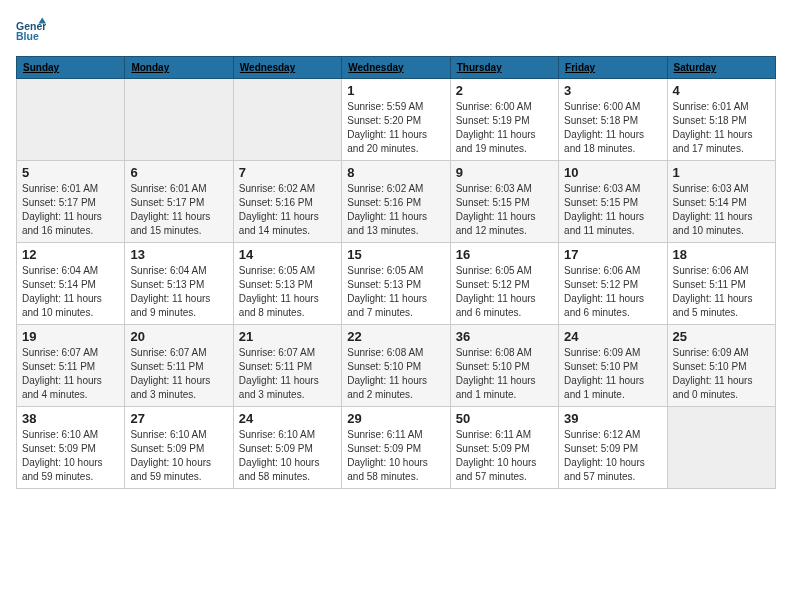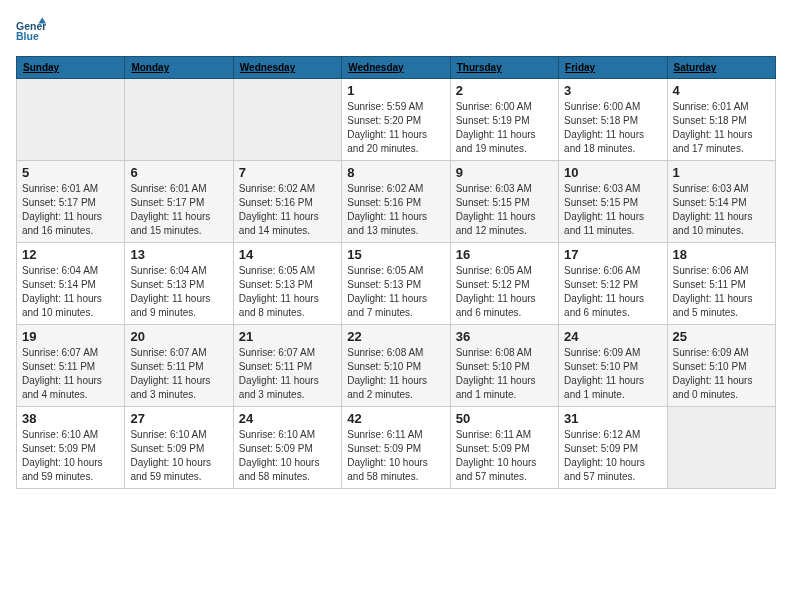--- a/index.html
+++ b/index.html
@@ -201,28 +201,28 @@
           </td>
           <td>
             <span class="day-number">27</span>
             <div class="day-info">Sunrise: 6:10 AM<br>Sunset: 5:09 PM<br>Daylight: 10 hours<br>and 59 minutes.</div>
           </td>
           <td>
             <span class="day-number">24</span>
             <div class="day-info">Sunrise: 6:10 AM<br>Sunset: 5:09 PM<br>Daylight: 10 hours<br>and 58 minutes.</div>
           </td>
           <td>
-            <span class="day-number">42</span>
+            <span class="day-number">29</span>
             <div class="day-info">Sunrise: 6:11 AM<br>Sunset: 5:09 PM<br>Daylight: 10 hours<br>and 58 minutes.</div>
           </td>
           <td>
             <span class="day-number">50</span>
             <div class="day-info">Sunrise: 6:11 AM<br>Sunset: 5:09 PM<br>Daylight: 10 hours<br>and 57 minutes.</div>
           </td>
           <td>
-            <span class="day-number">31</span>
+            <span class="day-number">39</span>
             <div class="day-info">Sunrise: 6:12 AM<br>Sunset: 5:09 PM<br>Daylight: 10 hours<br>and 57 minutes.</div>
           </td>
           <td class="empty-cell"></td>
         </tr>
       </tbody>
   </table>
 </div>
 
 </body></html>

